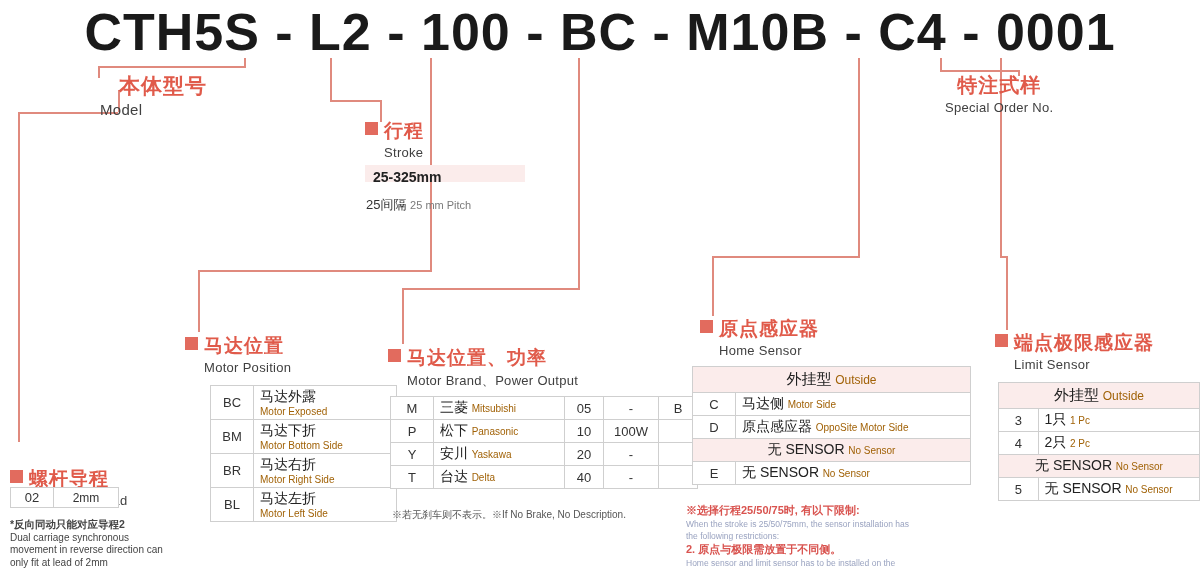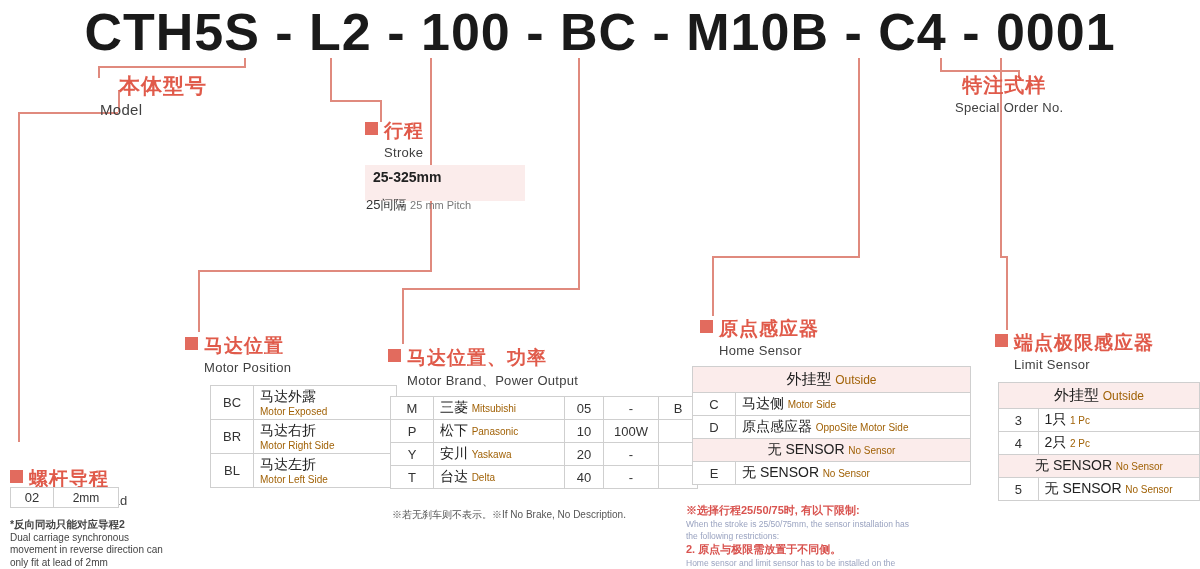--- a/index.html
+++ b/index.html
@@ -56,21 +56,21 @@
   .pink{background:#fbeceb !important;}
   .center{text-align:center;}
 
   
   #model-head{top:72px;left:100px;}
   #model-head .cn{font-size:21px;}
   #model-head .en{font-size:15px;}
 
   #stroke-head{top:118px;left:365px;}
   #stroke-box{
-    position:absolute;top:165px;left:365px;width:160px;height:36px;
+    position:absolute;top:165px;left:365px;width:160px;height:17px;
     background:#fbeceb;border:0;
     font-size:14px;font-weight:bold;color:#222;
     line-height:24px;padding-left:8px;box-sizing:border-box;
   }
   #stroke-sub{position:absolute;top:196px;left:366px;font-size:13px;color:#333;white-space:nowrap;}
   #stroke-sub .en{font-size:11px;color:#7a7a7a;}
 
   #special-head{top:72px;left:945px;text-align:center;}
   #special-head .cn{font-size:20px;}
   #special-head .en{font-size:13px;margin-left:0;text-align:center;}
@@ -127,21 +127,21 @@
 <div class="ln lnh" style="left:940px;top:70px;width:80px;"></div>
 <div class="ln lnv" style="left:1018px;top:70px;height:6px;"></div>
 
 <div class="head" id="model-head">
   <span class="sq" style="visibility:hidden"></span><span class="cn">本体型号</span>
   <span class="en" style="margin-left:0">Model</span>
 </div>
 
 <div class="head" id="special-head">
   <span class="cn">特注式样</span>
-  <span class="en" style="margin-left:10px">Special Order No.</span>
+  <span class="en" style="margin-left:0">Special Order No.</span>
 </div>
 
 <div class="head" id="stroke-head">
   <span class="sq"></span><span class="cn">行程</span>
   <span class="en">Stroke</span>
 </div>
 <div id="stroke-box">25-325mm</div>
 <div id="stroke-sub">
   <span>25间隔</span>
   <span class="en">25 mm Pitch</span>
@@ -170,20 +170,27 @@
   <span class="sq"></span><span class="cn">马达位置</span>
   <span class="en">Motor Position</span>
 </div>
 <table class="t" style="top:385px;left:210px;">
   <tbody>
       <tr>
     <td class="code">BC</td>
     <td style="width:130px">
       <div class="cn">马达外露</div>
       <div class="en">Motor Exposed</div>
+    </td>
+  </tr>
+  <tr>
+    <td class="code">BM</td>
+    <td>
+      <div class="cn">马达下折</div>
+      <div class="en">Motor Bottom Side</div>
     </td>
   </tr>
   <tr>
     <td class="code">BR</td>
     <td>
       <div class="cn">马达右折</div>
       <div class="en">Motor Right Side</div>
     </td>
   </tr>
   <tr>

